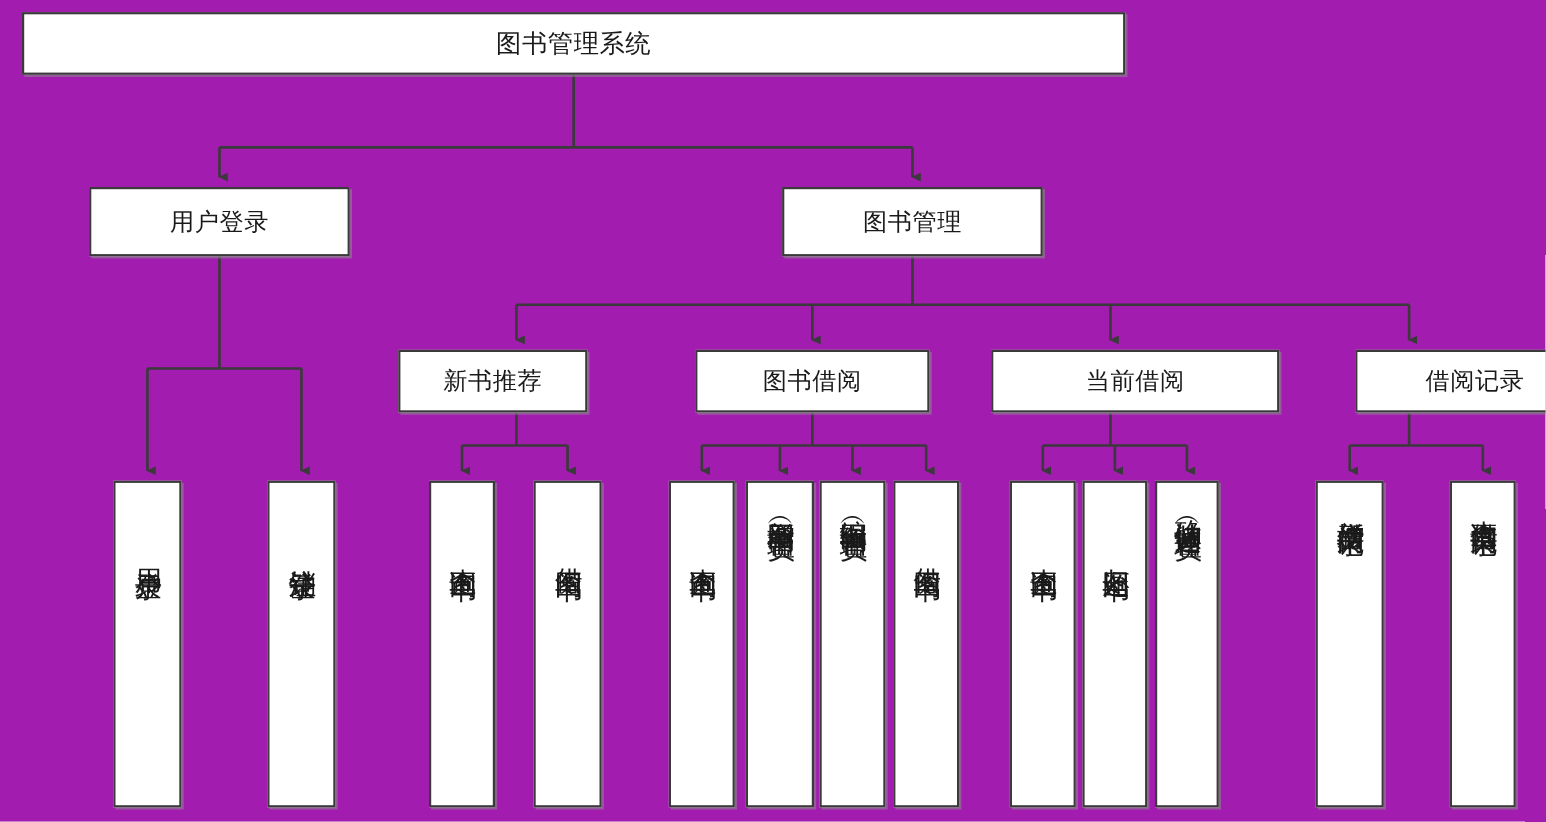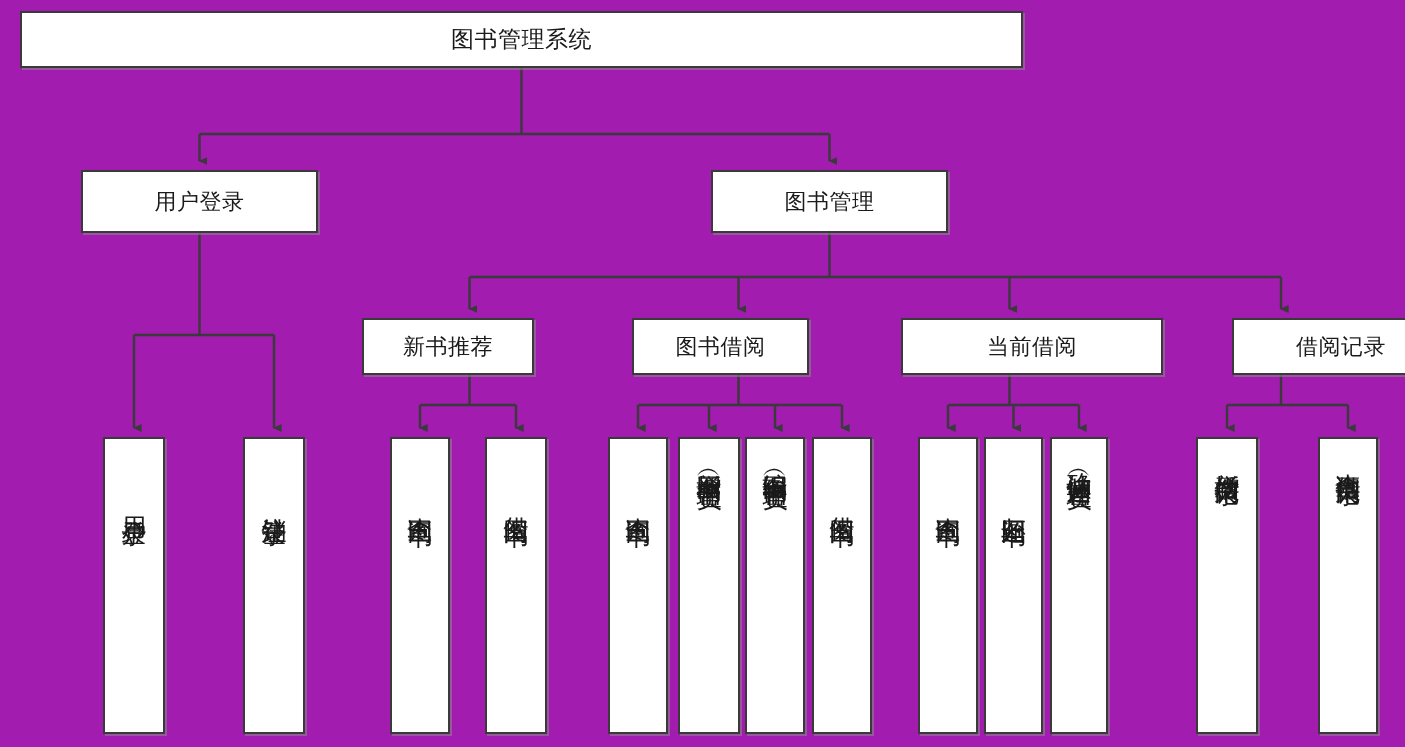--- a/index.html
+++ b/index.html
@@ -129,21 +129,21 @@
       </div>
       <div class="node horizontal" style="left: 81px; top: 170px; width: 237px; height: 63px;">
         <span class="node-label">用户登录</span>
       </div>
       <div class="node horizontal" style="left: 711px; top: 170px; width: 237px; height: 63px;">
         <span class="node-label">图书管理</span>
       </div>
       <div class="node horizontal" style="left: 362px; top: 318px; width: 172px; height: 57px;">
         <span class="node-label">新书推荐</span>
       </div>
-      <div class="node horizontal" style="left: 632px; top: 318px; width: 177px; height: 57px;">
+      <div class="node horizontal" style="left: 632px; top: 318px; width: 213px; height: 57px;">
         <span class="node-label">图书借阅</span>
       </div>
       <div class="node horizontal" style="left: 901px; top: 318px; width: 262px; height: 57px;">
         <span class="node-label">当前借阅</span>
       </div>
       <div class="node horizontal" style="left: 1232px; top: 318px; width: 218px; height: 57px;">
         <span class="node-label">借阅记录</span>
       </div>
       <div class="node vertical" style="left: 103px; top: 437px; width: 62px; height: 297px;">
         <span class="node-label" style="margin-top: 58px;">用户登录</span>

